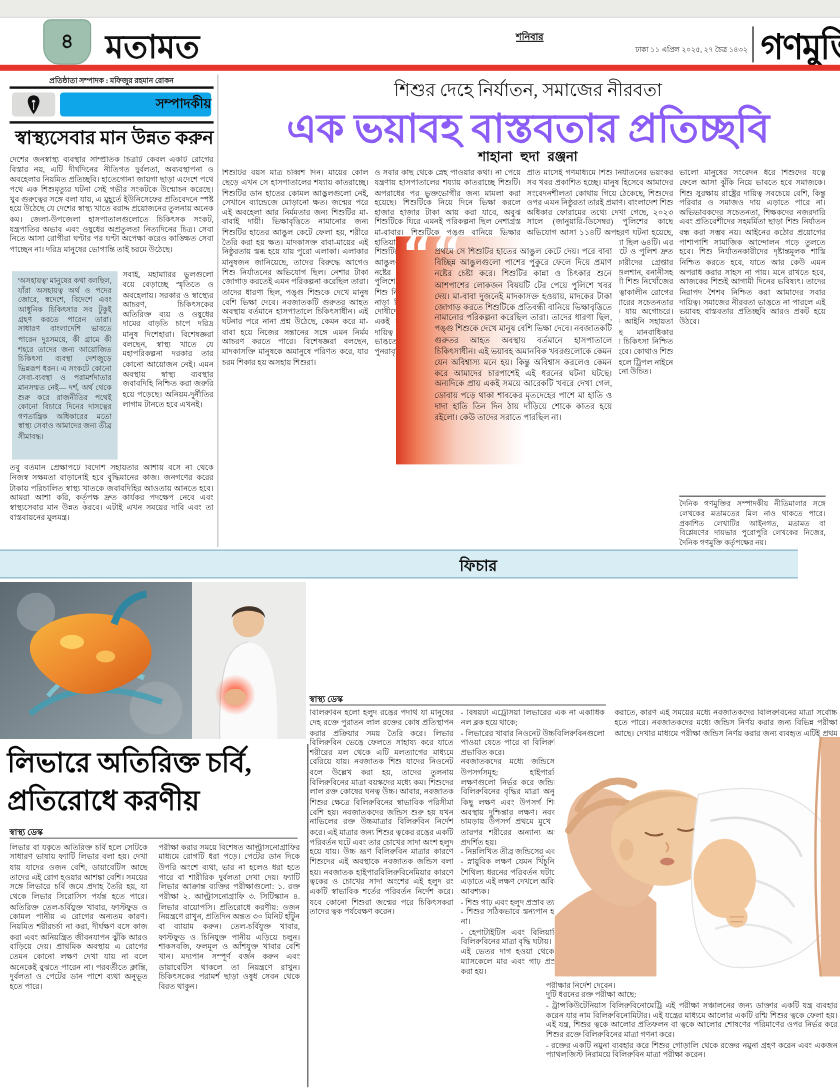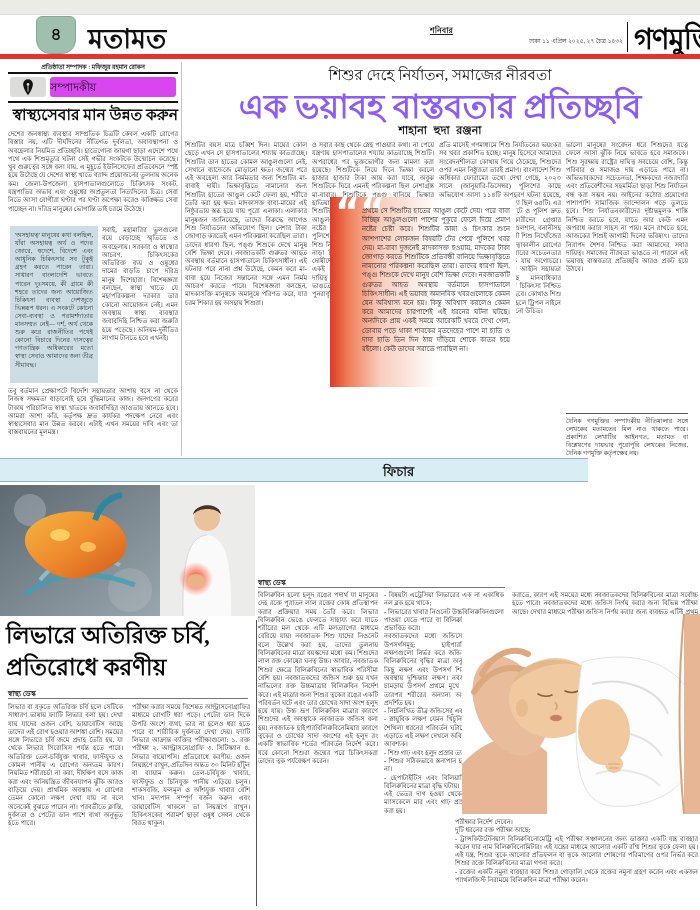--- a/index.html
+++ b/index.html
@@ -17,22 +17,22 @@
   .weekday{right:77px;top:24px;font-size:8px;font-weight:bold;color:#222;text-align:left;left:430px;text-decoration:underline;}
   .dateline{right:77px;top:36px;font-size:6px;color:#333;text-align:right;left:380px;}
   .mast-divider{left:627px;top:22px;width:1px;height:30px;background:#111;}
   .masthead{left:634px;top:16px;font-size:29px;font-weight:800;color:#0b0b0b;letter-spacing:-1px;}
   .redbar{left:0;top:54px;width:700px;height:5px;background:#e6342a;}
   
   .ed-col-rule{left:181px;top:62px;width:1px;height:394px;background:#c2c2c2;}
   .founder{left:8px;top:62px;width:170px;font-size:6.2px;font-weight:bold;text-align:center;color:#222;}
   .ed-banner{left:8px;top:72px;width:170px;height:27px;border-top:2px solid #111;border-bottom:2px solid #111;}
   .ed-pen{position:absolute;left:2px;top:3px;width:36px;height:20px;background:#dcdcda;border-radius:3px;text-align:center;}
-  .ed-label-box{position:absolute;left:42px;top:3px;width:126px;height:20px;background:#d946ef;border-radius:3px;
-                text-align:left;font-size:11px;font-weight:normal;line-height:20px;color:#111;}
+  .ed-label-box{position:absolute;left:42px;top:3px;width:126px;height:20px;background:#0ea5e9;border-radius:3px;
+                text-align:right;font-size:11px;font-weight:bold;line-height:20px;color:#111;}
   .ed-headline{left:8px;top:103px;width:170px;font-size:15.5px;font-weight:bold;color:#0d0d0d;text-align:right;}
   .ed-body-top{left:8px;top:130px;width:170px;height:93px;}
   .ed-sidebox{left:10px;top:226px;width:88px;height:157px;background:#ccdee4;padding:5px 5px;
               font-size:6.2px;line-height:8.1px;text-align:justify;color:#333;overflow:hidden;box-sizing:border-box;}
   .ed-body-mid{left:102px;top:226px;width:76px;height:157px;}
   .ed-body-bottom{left:8px;top:387px;width:170px;height:68px;}
   
   .op-kicker{left:185px;top:63px;width:510px;text-align:center;font-size:15px;color:#141414;}
   .op-headline{left:185px;top:81px;width:510px;text-align:center;font-size:33px;font-weight:bold;color:#8b5cf6;}
   .op-byline{left:185px;top:122px;width:510px;text-align:center;font-size:11px;font-weight:bold;color:#111;font-family:Liberation Mono, monospace;}
@@ -42,21 +42,21 @@
   .op-c4{left:566px;top:141px;width:122px;height:314px;}
   .op-quote{left:330px;top:197px;width:186px;height:190px;
             background:linear-gradient(90deg,#dd3b24 0%,#ef7f5a 10%,#f8cdbd 27%,#ffffff 58%);}
   .op-quote-glyph{position:absolute;left:5px;top:-8px;font-size:38px;font-weight:bold;color:#fff;
                   font-family:"DejaVu Sans",sans-serif;}
   .op-quote-text{position:absolute;left:32px;top:9px;width:148px;height:172px;font-size:6.8px;line-height:9.2px;
                  text-align:justify;color:#222;overflow:hidden;}
   .op-disclaimer{left:566px;top:413px;width:122px;height:42px;border-top:1px solid #555;padding-top:3px;
                  font-size:6.2px;line-height:7.9px;text-align:justify;color:#222;overflow:hidden;}
   
-  .feature-bar{left:0;top:458px;width:588px;height:24px;background:#d9edf5;
+  .feature-bar{left:0;top:458px;width:665px;height:24px;background:#d9edf5;
                border-top:1.5px solid #8ab6c8;border-bottom:1.5px solid #8ab6c8;box-sizing:border-box;padding-left:48px;}
   .feature-label{position:absolute;left:383px;top:3px;font-size:13px;font-weight:bold;color:#111;}
   
   .bottom-rule{left:256px;top:620px;width:1px;height:286px;background:#555;}
   
   .liver-img{left:0px;top:485px;width:255px;height:131px;overflow:hidden;}
   .liver-headline{left:6px;top:620px;width:246px;font-size:23px;line-height:32px;font-weight:bold;color:#0a0a0a;}
   .liver-byline{left:8px;top:688px;width:110px;font-size:7px;font-weight:bold;color:#111;}
   .liver-rule{left:8px;top:698px;width:240px;height:1px;background:#777;}
   .liver-c1{left:8px;top:703px;width:115px;height:202px;}

